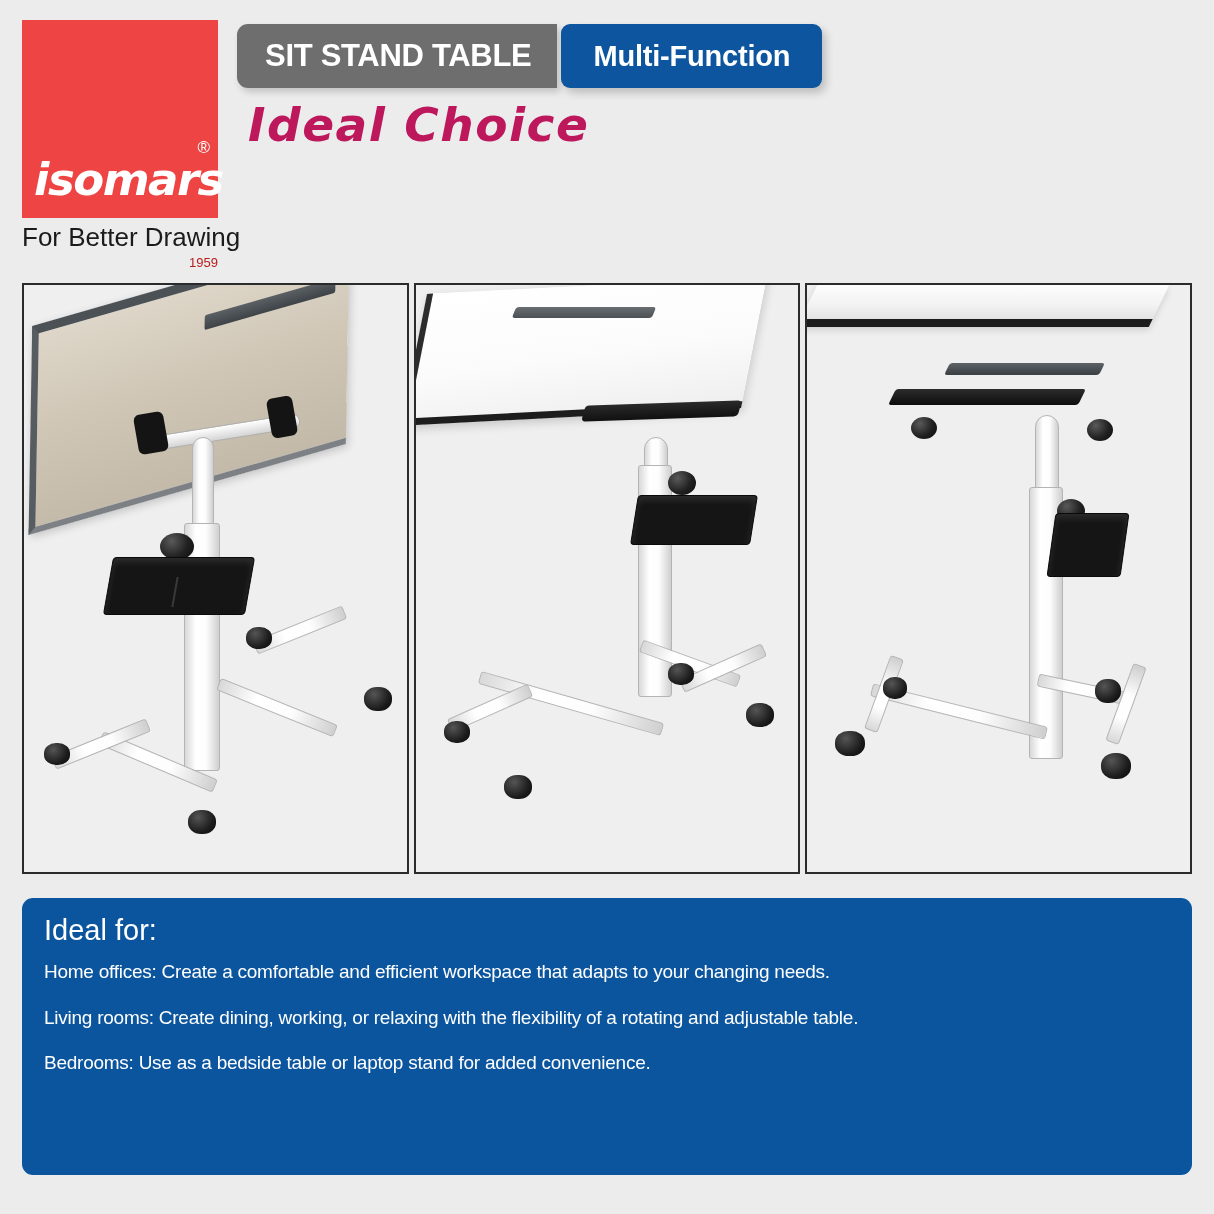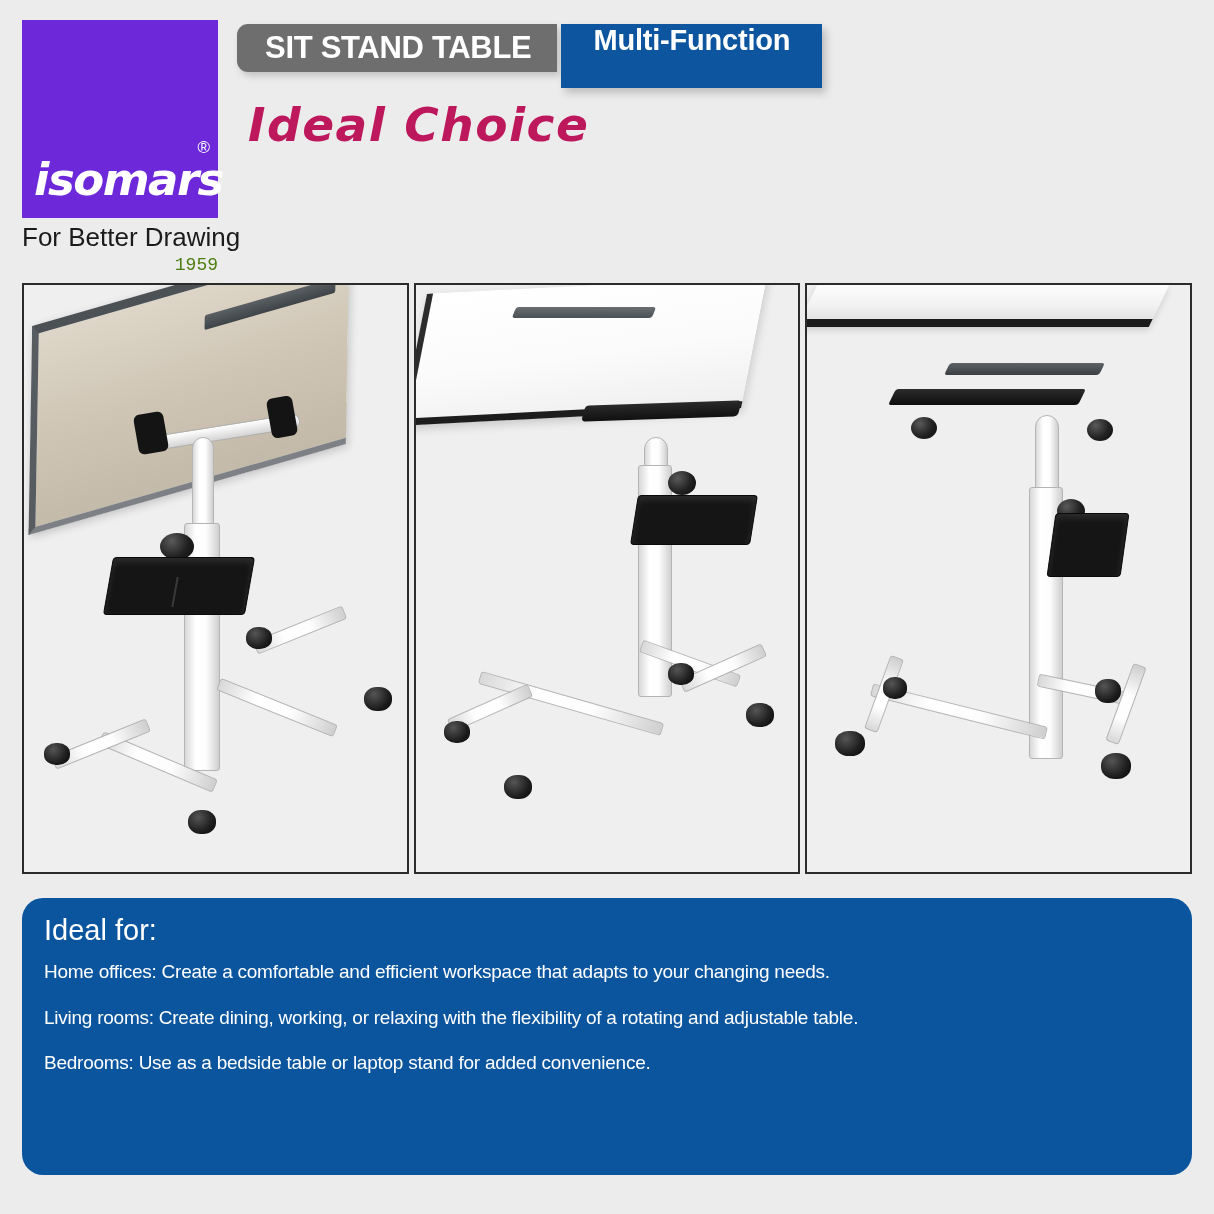--- a/index.html
+++ b/index.html
@@ -18,21 +18,21 @@
     overflow: hidden;
   }
 
   
   #header { position: absolute; left: 0; top: 0; width: 1214px; height: 282px; }
 
   .logo-block { position: absolute; left: 22px; top: 20px; width: 196px; }
   .logo-box {
     position: relative;
     width: 196px; height: 198px;
-    background: #6d28d9;
+    background: #ef4444;
     display: block;
   }
   .logo-wordmark {
     position: absolute;
     left: 12px; bottom: 16px;
     color: #ffffff;
     font-family: "DejaVu Sans", sans-serif;
     font-weight: bold;
     font-style: italic;
     font-size: 45px;
@@ -53,49 +53,49 @@
     color: #1b1b1b;
     font-family: "Liberation Sans", sans-serif;
     font-size: 26px;
     line-height: 1.25;
     margin-top: 3px;
     white-space: nowrap;
   }
   .logo-year {
     width: 196px;
     text-align: right;
-    color: #4d7c0f;
-    font-family: Liberation Mono, monospace;
-    font-size: 18px;
+    color: #b91c1c;
+    font-family: Liberation Sans, sans-serif;
+    font-size: 13px;
     line-height: 1.2;
     margin-top: 1px;
   }
 
   .banner-row { position: absolute; left: 237px; top: 24px; height: 64px; display: flex; }
   .banner-grey {
     background: #6e6e6e;
     border-radius: 11px 0 0 11px;
-    height: 48px;
+    height: 64px;
     display: flex; align-items: center;
     padding: 0 26px 0 28px;
     box-shadow: 3px 4px 7px rgba(0,0,0,0.18);
   }
   .banner-grey span {
     color: #ffffff;
     font-family: "Liberation Sans", sans-serif;
     font-weight: bold;
     font-size: 31px;
     letter-spacing: -0.3px;
     white-space: nowrap;
   }
   .banner-blue {
     background: #0d569f;
-    border-radius: 0;
+    border-radius: 9px;
     height: 64px;
-    display: flex; 
+    display: flex; align-items: center;
     padding: 0 32px;
     margin-left: 4px;
     box-shadow: 4px 5px 8px rgba(0,0,0,0.20);
   }
   .banner-blue span {
     color: #ffffff;
     font-family: "Liberation Sans", sans-serif;
     font-weight: bold;
     font-size: 29px;
     letter-spacing: -0.2px;
@@ -223,21 +223,21 @@
     transform: skewX(-26deg);
     border-radius: 3px;
   }
 
   
   #ideal-panel {
     position: absolute;
     left: 22px; top: 898px;
     width: 1170px; height: 277px;
     background: #0b559f;
-    border-radius: 21px;
+    border-radius: 11px;
     box-sizing: border-box;
     padding: 14px 22px 0 22px;
   }
   .ideal-title {
     color: #ffffff;
     font-family: "Liberation Sans", sans-serif;
     font-size: 29px;
     line-height: 1.25;
     margin-bottom: 13px;
   }

